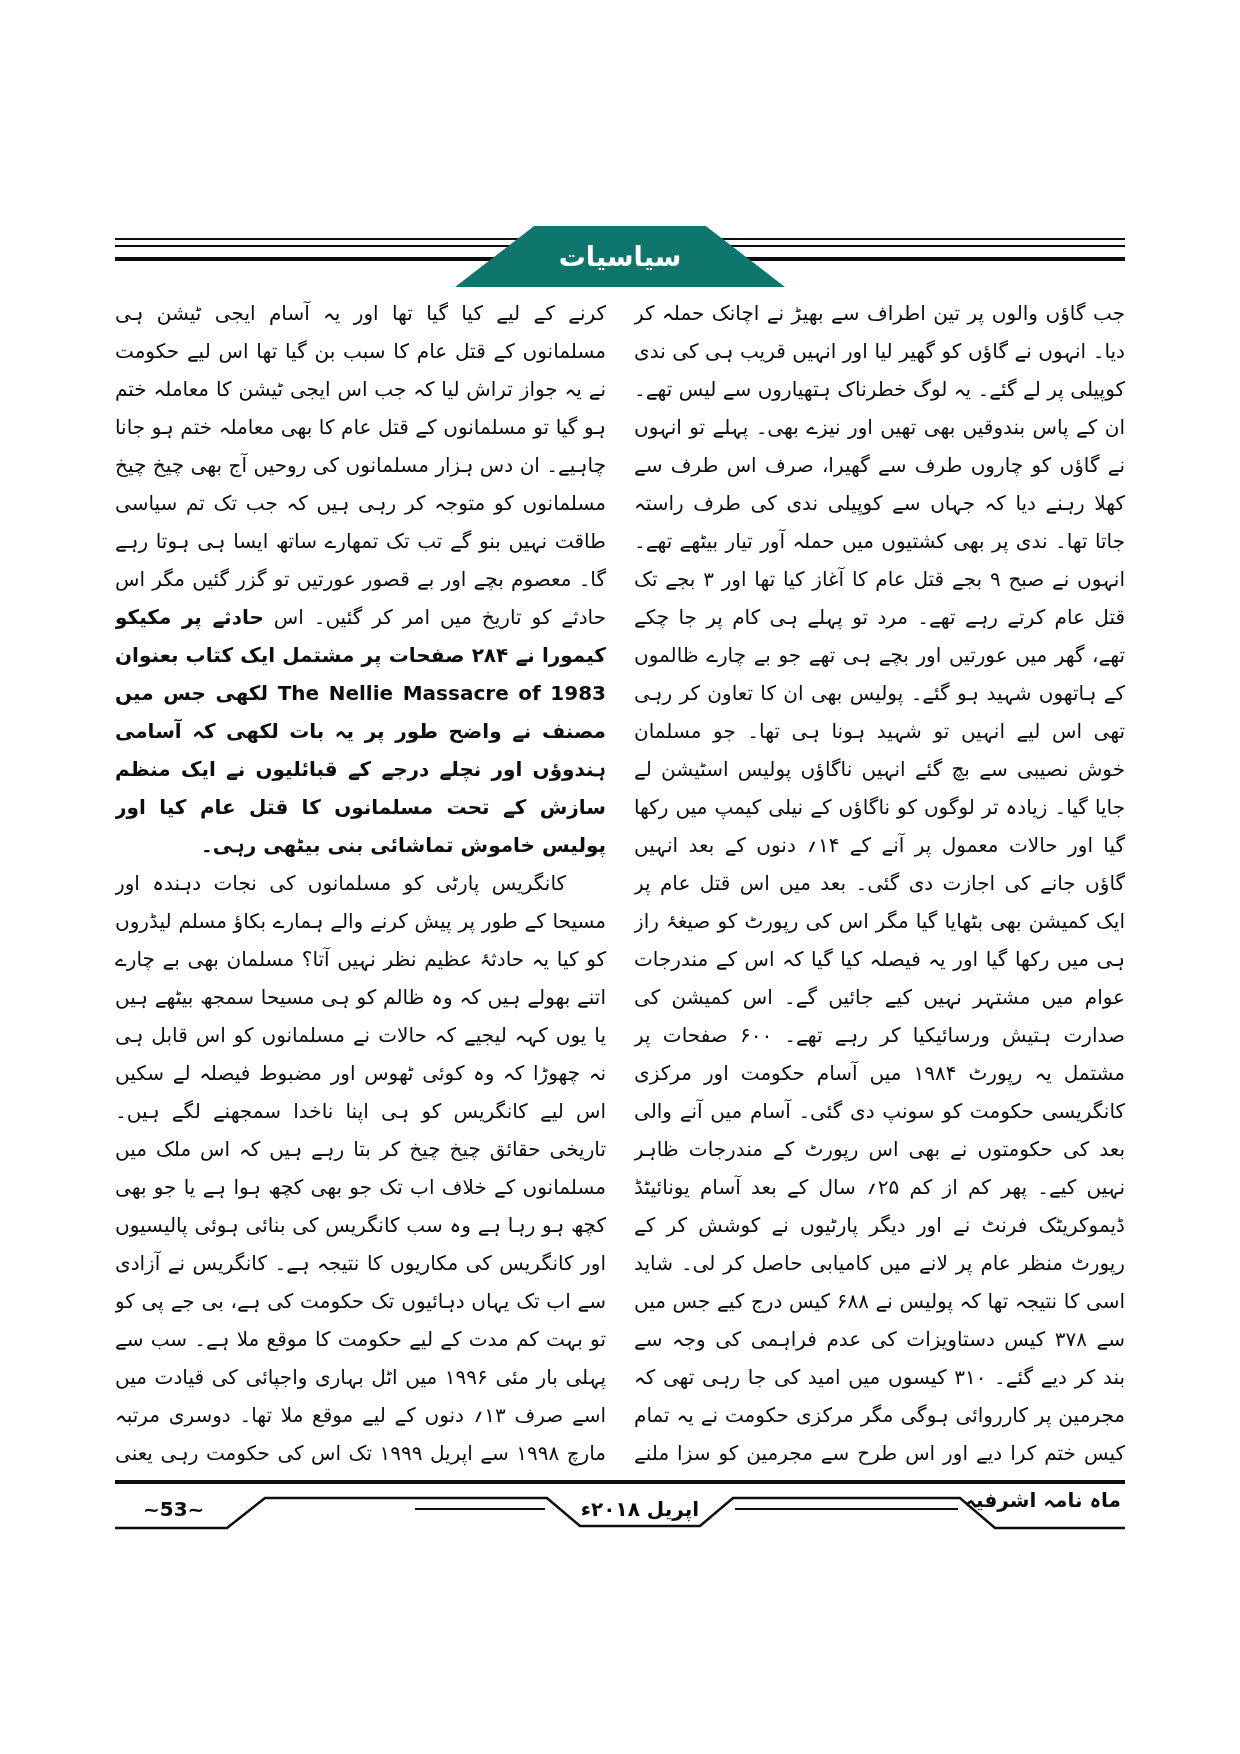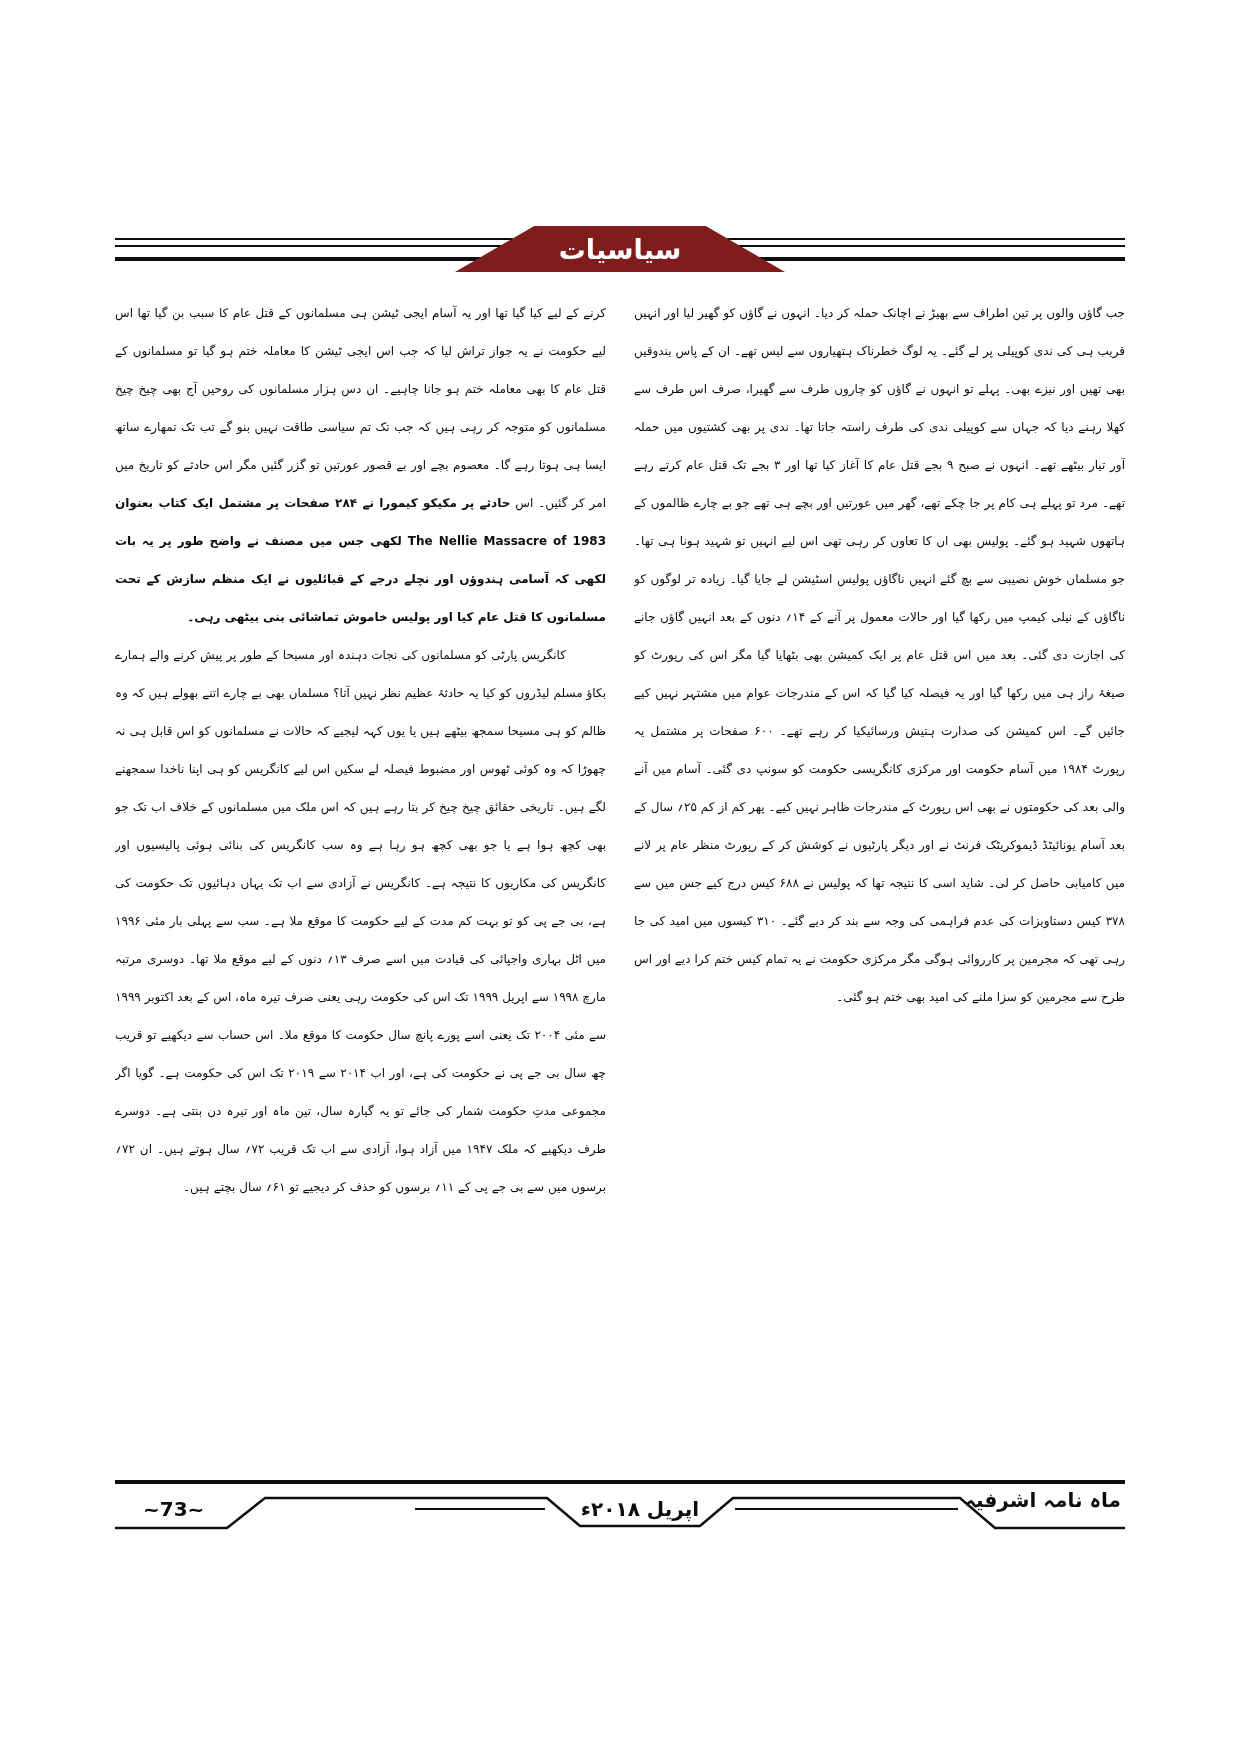--- a/index.html
+++ b/index.html
@@ -10,34 +10,34 @@
   .page{position:relative;width:1240px;height:1754px;overflow:hidden;background:#fff;}
 
   
   .banner{position:absolute;top:226px;left:115px;width:1010px;height:54px;}
   .rule{position:absolute;left:0;right:0;background:#0d0d0d;}
   .rule-1{top:12px;height:2px;}
   .rule-2{top:19px;height:2px;}
   .rule-3{top:31px;height:4px;}
   .banner-shape{
     position:absolute;left:50%;top:0;transform:translateX(-50%);
-    width:330px;height:46px;background:#7f1d1d;
+    width:330px;height:61px;background:#0f766e;
     clip-path:polygon(24% 0,76% 0,100% 100%,0 100%);
     display:flex;align-items:center;justify-content:center;
   }
   .banner-title{color:#ffffff;font-size:27px;font-weight:bold;letter-spacing:1px;}
 
   
   .columns{
     position:absolute;top:294px;left:115px;width:1010px;height:1180px;
     display:flex;gap:28px;direction:rtl;
   }
   .col{
     width:491px;height:100%;overflow:hidden;
-    font-size:12px;line-height:38px;text-align:justify;text-justify:inter-word;
+    font-size:20px;line-height:38px;text-align:justify;text-justify:inter-word;
   }
   .col p{margin:0;}
   .indent{text-indent:40px;}
   .bold{font-weight:bold;}
 
   
   .footer{position:absolute;top:1476px;left:115px;width:1010px;height:64px;}
   .footer svg{position:absolute;left:0;top:0;}
   .footer-label{position:absolute;font-size:20px;font-weight:bold;direction:rtl;white-space:nowrap;}
   .footer-magazine{right:4px;top:12px;}
@@ -80,16 +80,16 @@
 
   <div class="footer">
     <svg width="1010" height="64" viewBox="0 0 1010 64">
       <line x1="0" y1="6" x2="1010" y2="6" stroke="#0d0d0d" stroke-width="4"></line>
       <path d="M0,52 H112 L150,22 H432 L465,50 H585 L618,22 H845 L880,52 H1010" fill="none" stroke="#0d0d0d" stroke-width="2.5"></path>
       <line x1="300" y1="33" x2="430" y2="33" stroke="#0d0d0d" stroke-width="2"></line>
       <line x1="620" y1="33" x2="843" y2="33" stroke="#0d0d0d" stroke-width="2"></line>
     </svg>
     <span class="footer-label footer-magazine">ماہ نامہ اشرفیہ</span>
     <span class="footer-label footer-date">اپریل ۲۰۱۸ء</span>
-    <span class="footer-label footer-page">~73~</span>
+    <span class="footer-label footer-page">~53~</span>
   </div>
 
 </div>
 
 </body></html>

